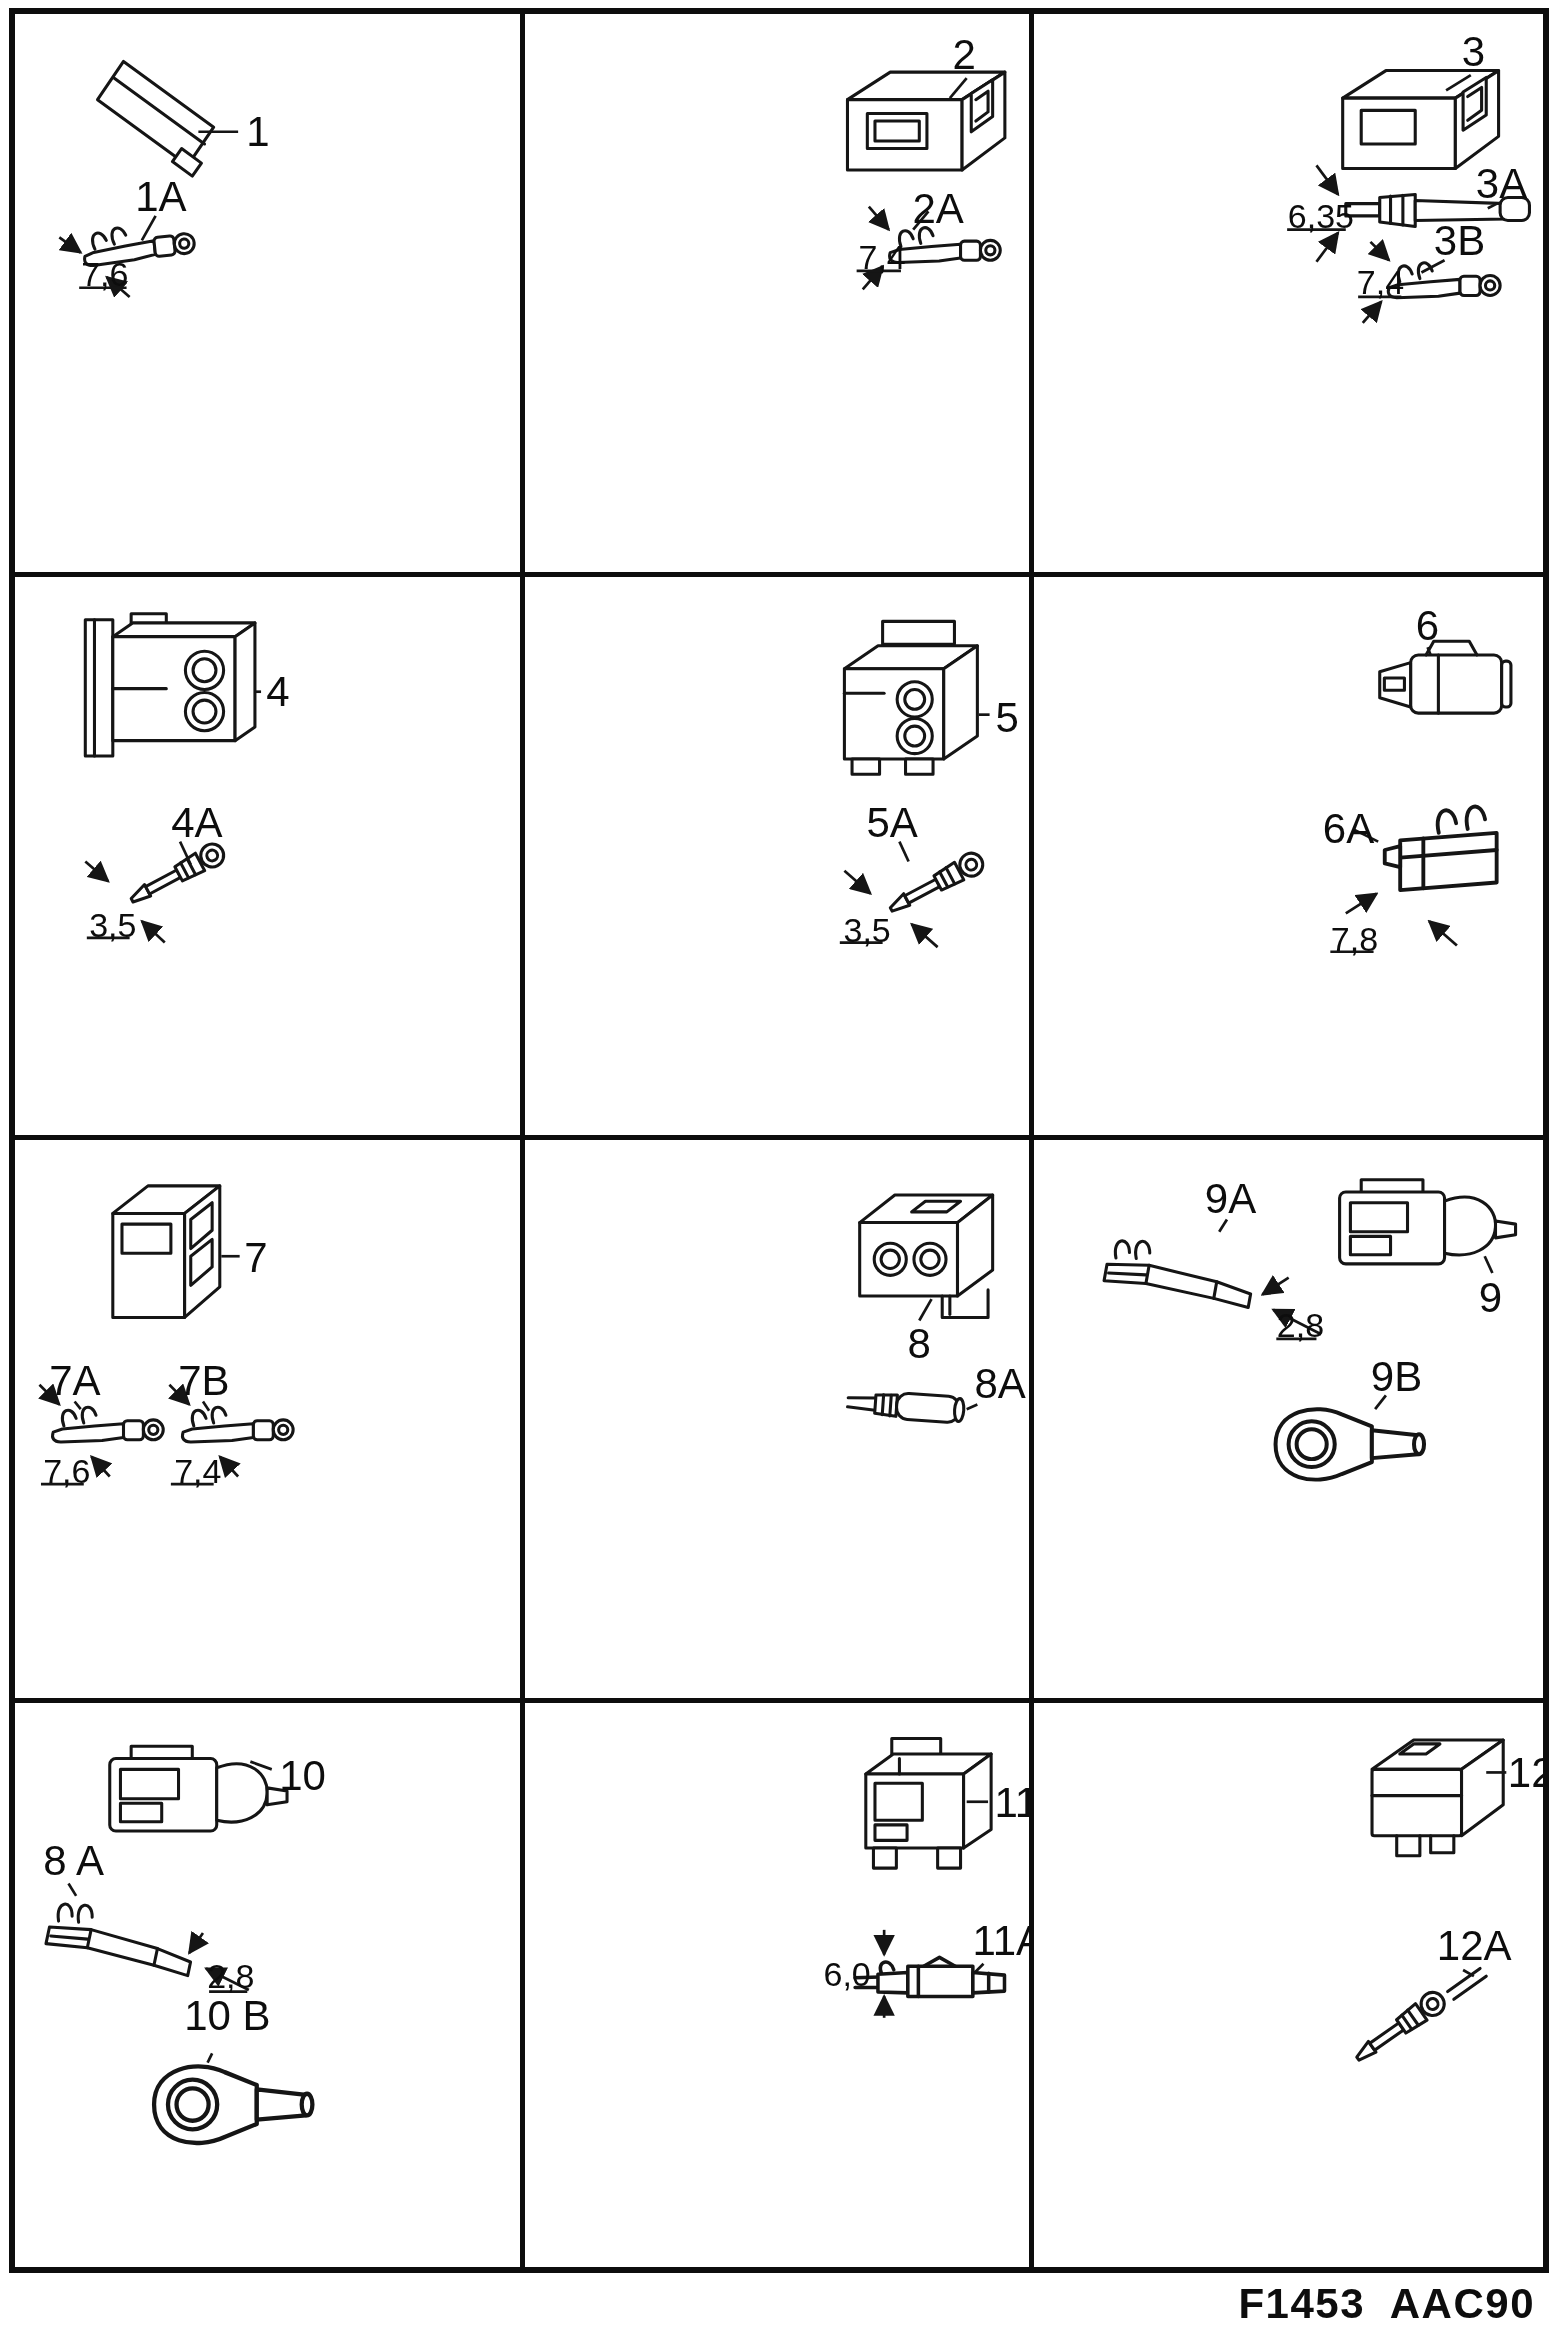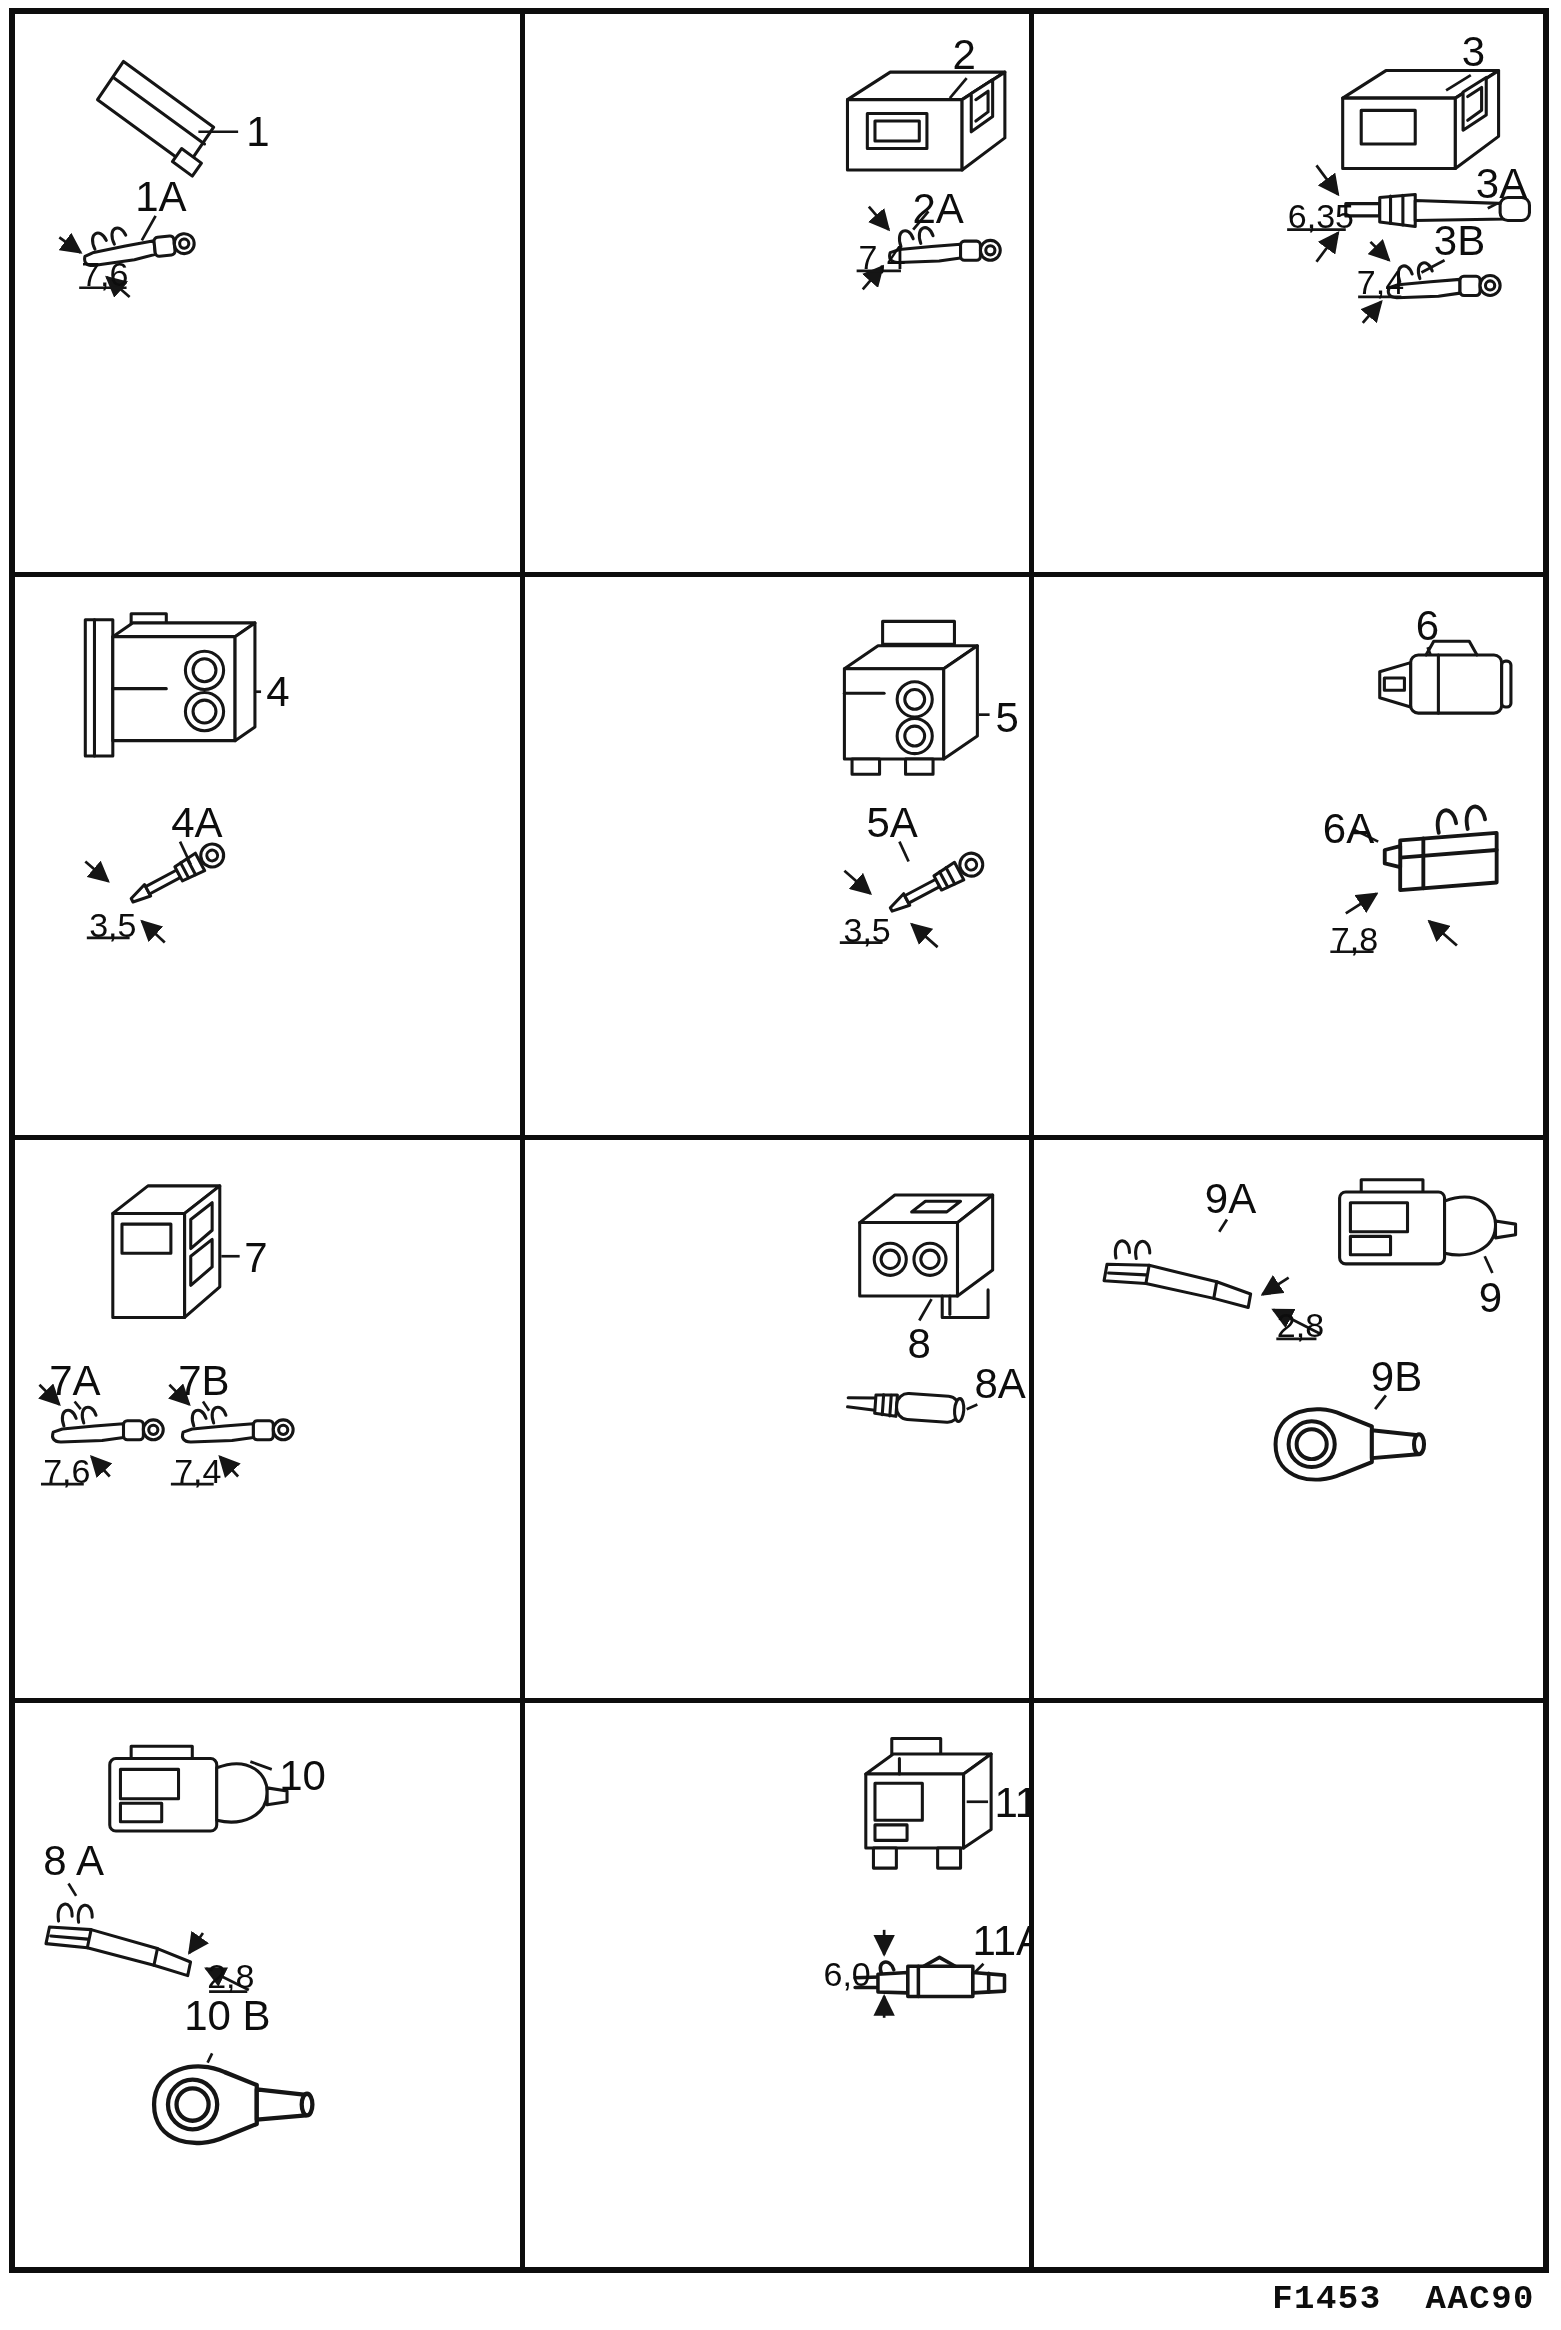--- a/index.html
+++ b/index.html
@@ -11,22 +11,22 @@
   .cell { position:relative; border-right:5.4px solid #0d0d0d; border-bottom:5.4px solid #0d0d0d; overflow:hidden; }
   .cell:nth-child(3n) { border-right:none; }
   .cell:nth-child(n+10) { border-bottom:none; }
   .cell svg.cell-art { position:absolute; left:0; top:0; width:100%; height:100%; }
   .art { fill:#ffffff; stroke:#151515; stroke-width:4; stroke-linejoin:round; stroke-linecap:round; }
   .art .ln { fill:none; }
   .lead { stroke:#151515; stroke-width:3.5; fill:none; }
   .dimln { stroke:#151515; stroke-width:3.5; fill:none; }
   .lbl { position:absolute; font-size:42px; line-height:1; white-space:pre; color:#0d0d0d; }
   .lbl.dim { font-size:34px; }
-  .footer { position:absolute; top:2280px; right:26px; font-family:Liberation Mono, monospace;
-            font-size:34px; font-weight:700; letter-spacing:1.5px; white-space:pre; color:#0d0d0d; }
+  .footer { position:absolute; top:2280px; right:26px; font-family:Liberation Sans, sans-serif;
+            font-size:42px; font-weight:700; letter-spacing:1.5px; white-space:pre; color:#0d0d0d; }
 </style>
 </head>
 <body>
 
 <svg width="0" height="0" style="position:absolute">
   <defs>
     <marker id="ah" viewBox="0 0 10 10" refX="9" refY="5" markerWidth="8" markerHeight="8" orient="auto-start-reverse">
       <path d="M0,0 L10,5 L0,10 Z" fill="#151515" stroke="none"></path>
     </marker>
     <symbol id="t-open-barrel" overflow="visible">
@@ -417,18 +417,39 @@
         <g>
           <line class="dimln" x1="470" y1="294" x2="470" y2="326" marker-end="url(#ah)"></line>
           <line class="dimln" x1="470" y1="408" x2="470" y2="380" marker-end="url(#ah)"></line>
         </g>
       </svg>
       <div class="lbl" style="left:470px;top:79px">11</div>
       <div class="lbl" style="left:448px;top:217px">11A</div>
       <div class="lbl dim" style="left:299px;top:254px">6,0</div>
     </div>
 
+    <div class="cell">
+      <svg class="cell-art" viewBox="0 0 660 730" preserveAspectRatio="none">
+        <g class="art">
+          <path d="M438,86 L492,48 L608,48 L554,86 Z"></path>
+          <path d="M474,66 L492,53 L526,53 L508,66 Z"></path>
+          <rect x="438" y="86" width="116" height="86" rx="3"></rect>
+          <path d="M554,86 L608,48 L608,132 L554,172 Z"></path>
+          <path class="ln" d="M470,172 L470,198 L500,198 L500,172"></path>
+          <path class="ln" d="M514,172 L514,194 L544,194 L544,172"></path>
+          <line class="ln" x1="438" y1="120" x2="554" y2="120"></line>
+        </g>
+        <line class="lead" x1="586" y1="90" x2="612" y2="90"></line>
+        <g class="art">
+          <use href="#t-pin" transform="translate(404,442) rotate(-35)"></use>
+          <path class="ln" d="M536,374 L578,344 M544,384 L586,354"></path>
+        </g>
+        <line class="lead" x1="556" y1="346" x2="570" y2="354"></line>
+      </svg>
+      <div class="lbl" style="left:474px;top:49px">12</div>
+      <div class="lbl" style="left:403px;top:222px">12A</div>
+    </div>
 
   </div>
 
   <div class="footer">F1453  AAC90</div>
 </div>
 
 
 </body></html>

